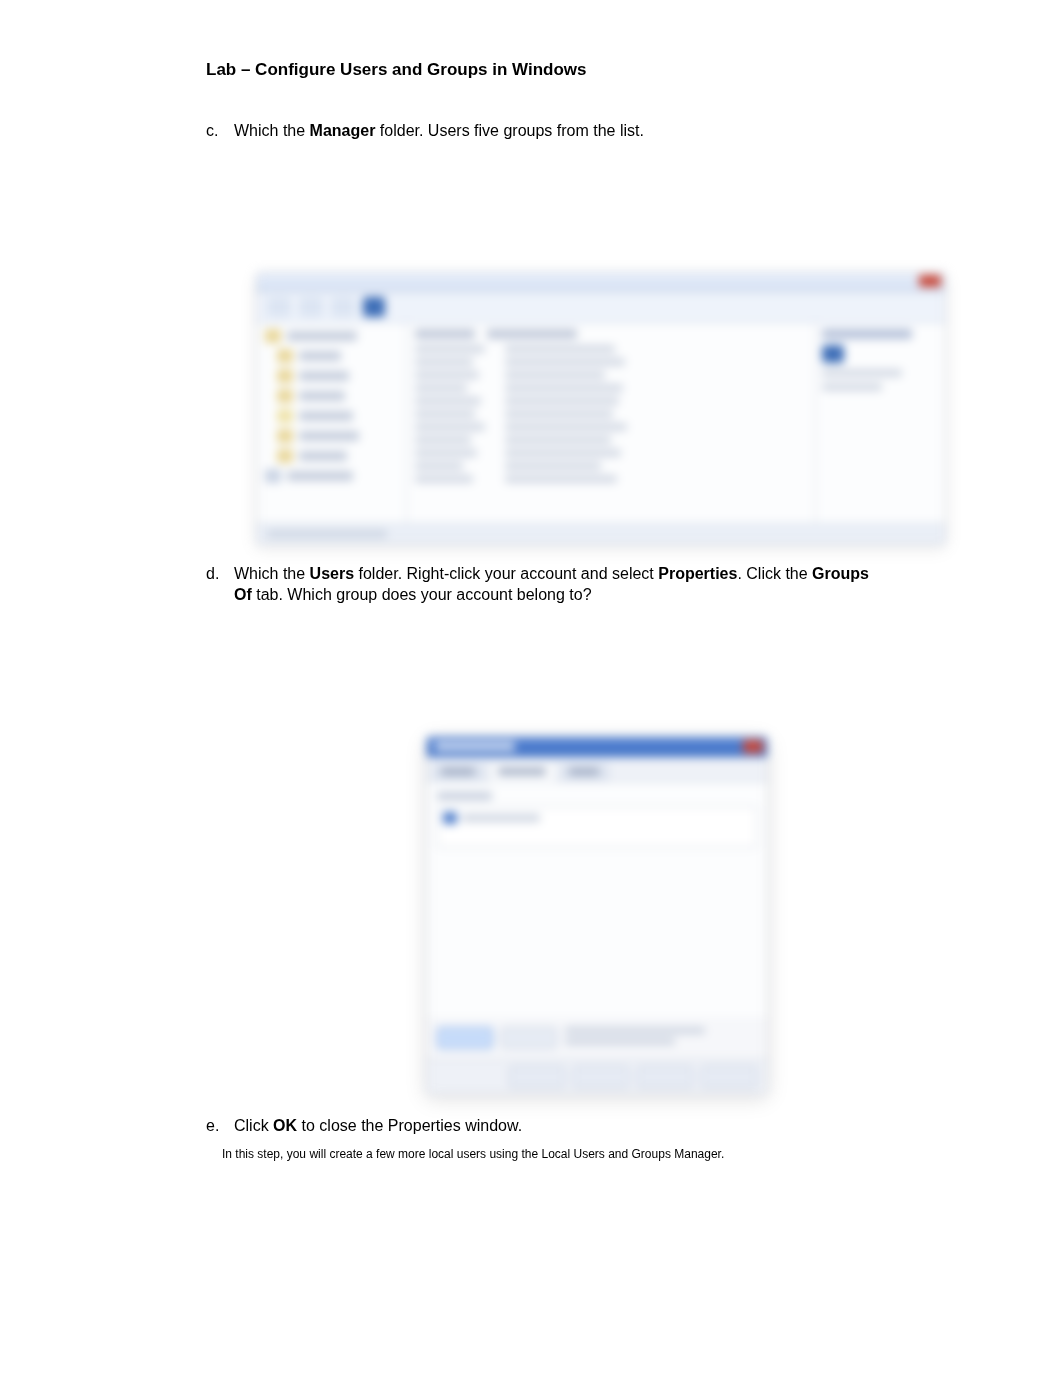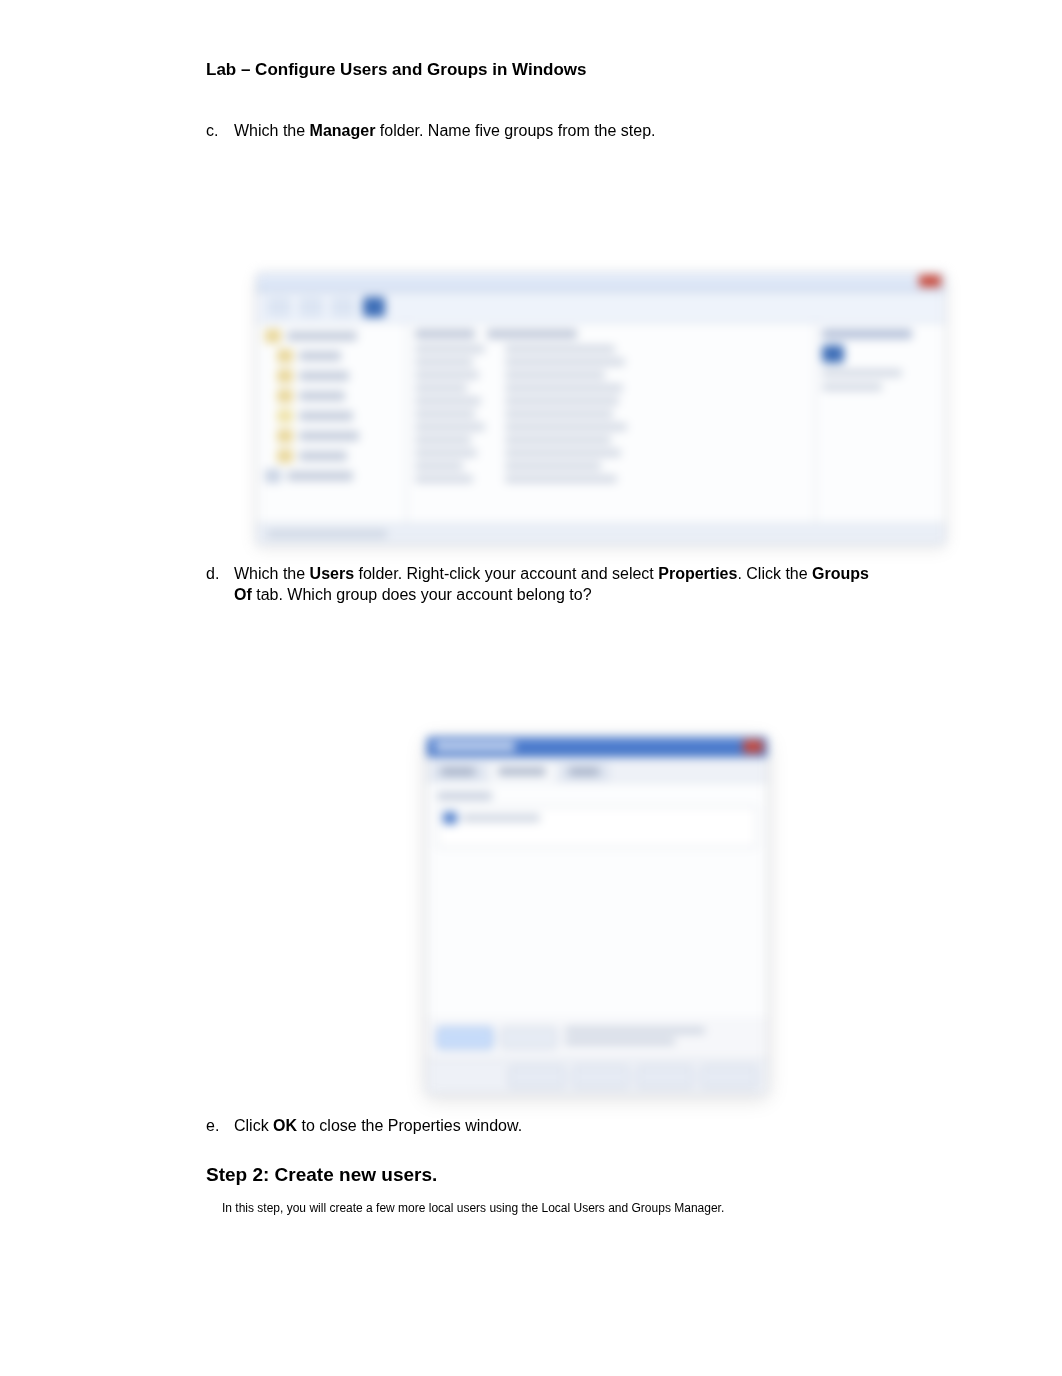--- a/index.html
+++ b/index.html
@@ -273,21 +273,21 @@
 </head>
 <body>
 
 <div class="page">
 
   <div class="doc-title">Lab – Configure Users and Groups in Windows</div>
 
   <div class="list-item">
     <div class="li-letter">c.</div>
     <div class="li-body">
-      <span>Which the </span><span class="b">Manager</span><span> folder. Name five groups from the step.</span>
+      <span>Which the </span><span class="b">Manager</span><span> folder. Users five groups from the list.</span>
     </div>
   </div>
 
   <div class="shot1-wrap">
     <div class="shot1">
       <div class="titlebar">
         <div class="closebtn"></div>
       </div>
       <div class="toolbar">
         <div class="tbtn"></div>
@@ -427,19 +427,18 @@
     </div>
   </div>
 
   <div class="list-item">
     <div class="li-letter">e.</div>
     <div class="li-body">
       <span>Click </span><span class="b">OK</span><span> to close the Properties window.</span>
     </div>
   </div>
 
-  <div class="step-heading">Step 2: Create new users.</div>
 
   <div class="step-sub">
     <span>In this step, you will create a few more local users using the </span><span class="b">Local Users and Groups Manager</span><span>.</span>
   </div>
 
 </div>
 
 </body></html>

